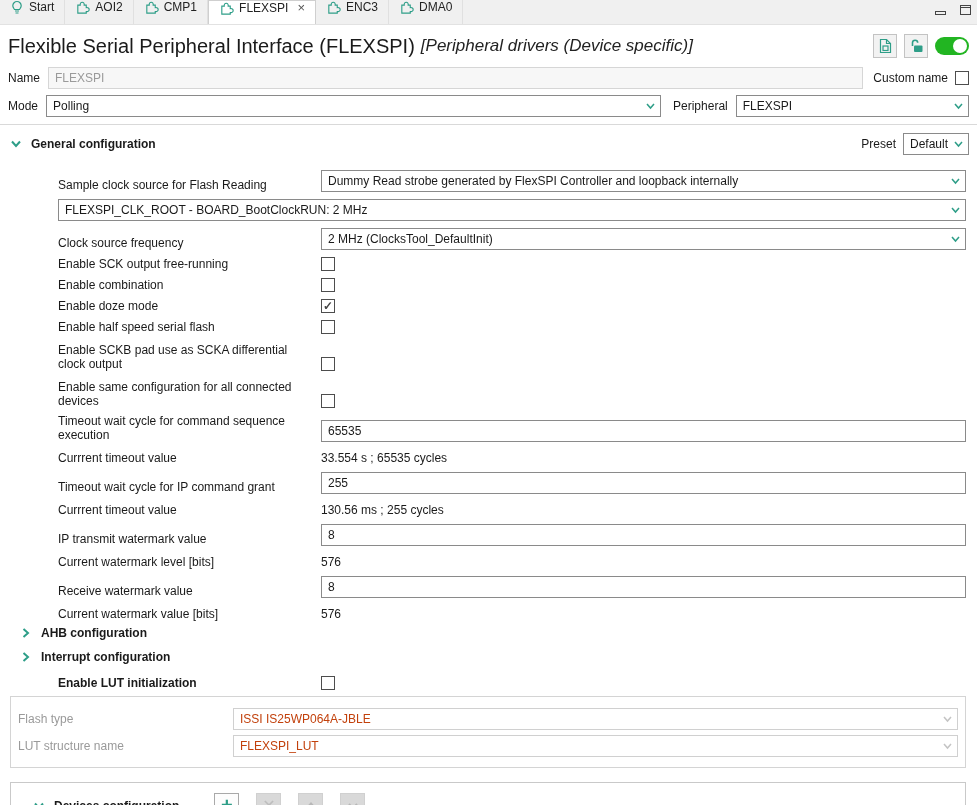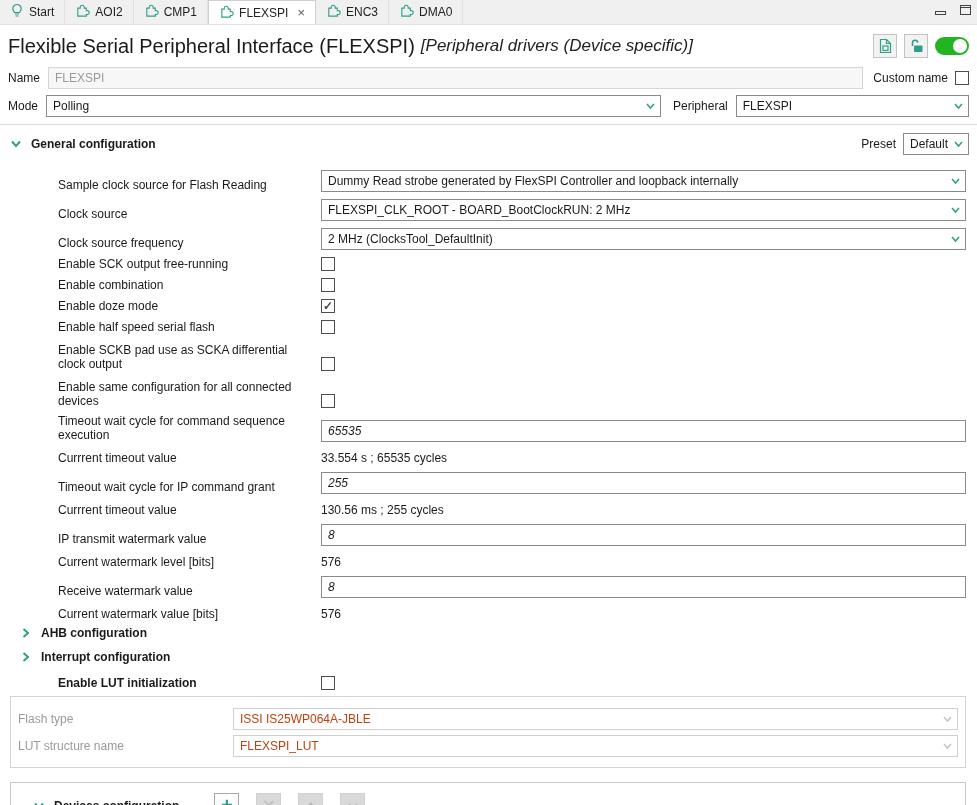--- a/index.html
+++ b/index.html
@@ -2,21 +2,21 @@
 <html><head>
 <meta charset="utf-8">
 <style>
   * { margin:0; padding:0; box-sizing:border-box; }
   html,body { width:977px; height:805px; background:#fff; overflow:hidden;
     font-family:"Liberation Sans", sans-serif; font-size:12px; color:#1a1a1a; }
 
   
   .tabbar { height:25px; background:#f0f0f0; border-bottom:1px solid #e2e2e2;
     display:flex; align-items:stretch; position:relative; }
-  .tab { display:flex; align-items:center; gap:5px; padding:0 10px; cursor:default;
+  .tab { display:flex; gap:5px; padding:0 10px; cursor:default;
     border-right:1px solid #e0e0e0; color:#222; }
   .tab.active { background:#fff; border:1px solid #cfcfcf; border-bottom:none; }
   .tab .close { margin-left:4px; color:#555; font-size:13px; line-height:1; }
   .winbtns { position:absolute; right:6px; top:5px; display:flex; gap:14px; align-items:center; }
   .minbtn { width:11px; height:4px; border:1px solid #444; margin-top:6px; }
   .restbtn { width:11px; height:10px; border:1px solid #444; border-top:3px double #444; }
 
   
   .hdr { display:flex; align-items:center; padding:9px 8px 6px 8px; }
   .hdr-title { font-size:20px; font-weight:normal; }
@@ -53,21 +53,21 @@
 
   .grid { padding:2px 11px 0 10px; }
   .row { display:flex; align-items:flex-end;margin-left:48px; }
   .row .lbl { width:263px; flex:none; padding-right:8px; }
   .row .ctrl { flex:1; }
   .h-select,.h-input { min-height:29px; }
   .h-check { min-height:21px; }
   .h-check2 { min-height:37px; }
   .h-static { min-height:23px; }
   .tinput { width:100%; height:22px; border:1px solid #8a8a8a; padding:8px 6px;
-    font-family:"Liberation Sans",sans-serif; font-size:12px; color:#1a1a1a;font-style:italic; }
+    font-family:"Liberation Sans",sans-serif; font-size:12px; color:#1a1a1a; }
   .subsec { display:flex; align-items:center; gap:9px; padding:5px 0 5px 10px; font-weight:bold; }
   .boldlbl { font-weight:bold; }
 
   
   .lutgroup { margin:6px 11px 0 10px; border:1px solid #d4d4d4; padding:8px 7px; }
   .lutrow { display:flex; align-items:center; min-height:27px; }
   .lutrow .lbl { width:215px; flex:none; color:#9a9a9a; }
   .lutrow .ctrl { flex:1; }
 
   
@@ -213,21 +213,20 @@
     <div class="lbl">Sample clock source for Flash Reading</div>
     <div class="ctrl combo">
       <span class="ct">Dummy Read strobe generated by FlexSPI Controller and loopback internally</span>
       <svg class="chev-sm" width="11" height="10" viewBox="0 0 11 10">
           <path d="M2 3l3.5 4L9 3" fill="none" stroke="#2e9e88" stroke-width="1.5"></path>
         </svg>
     </div>
   </div>
 
   <div class="row h-select">
-    <div class="lbl">Clock source</div>
     <div class="ctrl combo">
       <span class="ct">FLEXSPI_CLK_ROOT - BOARD_BootClockRUN: 2 MHz</span>
       <svg class="chev-sm" width="11" height="10" viewBox="0 0 11 10">
           <path d="M2 3l3.5 4L9 3" fill="none" stroke="#2e9e88" stroke-width="1.5"></path>
         </svg>
     </div>
   </div>
 
   <div class="row h-select">
     <div class="lbl">Clock source frequency</div>

